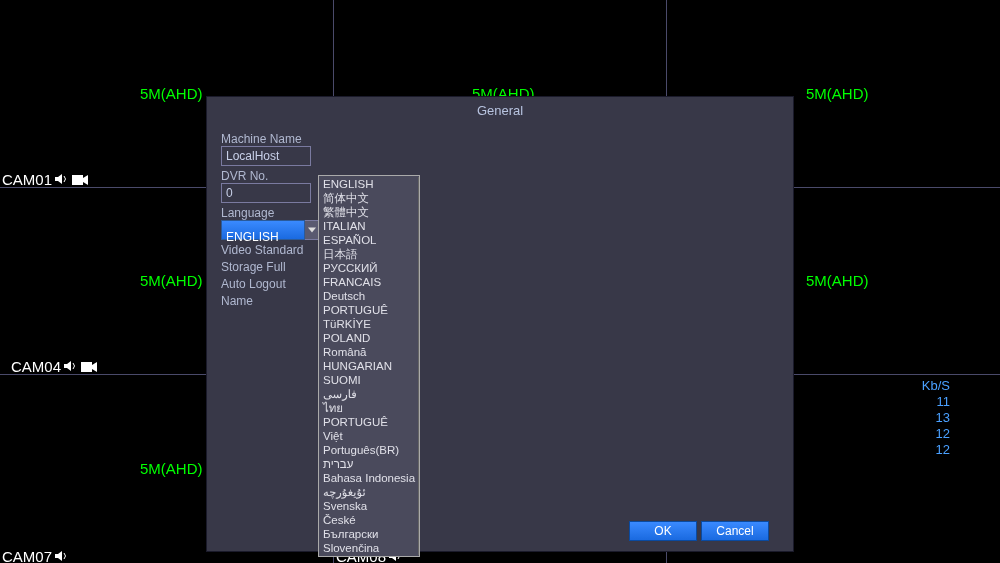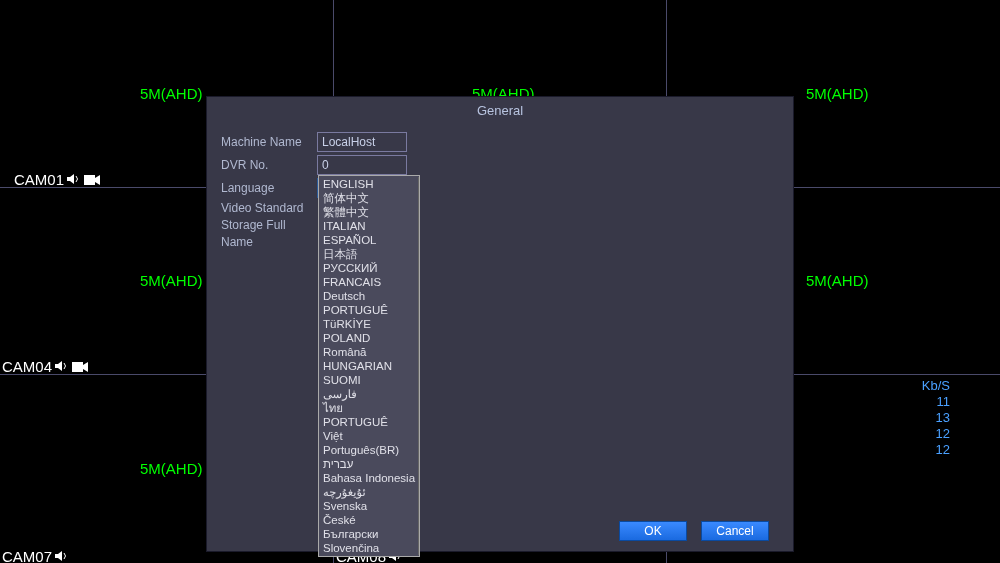--- a/index.html
+++ b/index.html
@@ -8,38 +8,38 @@
 
   
   .abs { position:absolute; color:#00ff00; font-size:15px; }
   .abs.cam { color:#fff; display:flex; align-items:center; gap:3px;}
   .abs.kb { color:#4aa0ff; font-size:13px; text-align:right; line-height:16px; }
 
   
   .dialog { position:absolute; left:206px; top:96px; width:588px; height:456px; background:#383848; border:1px solid #1a1a2a; z-index:10; }
   .dialog-title { text-align:center; color:#b8c4e0; font-size:13px; padding:6px 0; }
   .form { padding: 8px 14px; color:#b0b8d0; font-size:12px; }
-  .row { display:flex; align-items:center; margin-bottom:3px; }
+  .row { display:flex; align-items:flex-start; margin-bottom:3px;flex-direction:column; }
   .row label { width: 96px; flex-shrink:0; }
   .field { border:1px solid #7a7aa0; background:#383848; color:#c8d0e8; padding:9px 4px; height:18px; width:90px; font-size:12px; }
   .select { display:flex; align-items:stretch; width:98px; }
   .select .field { flex:1; background:#1a7aff; background:linear-gradient(#3a8aff,#1a6ae0); color:#fff; border:1px solid #2a5a9a;}
   .select .arrow { width:14px; border:1px solid #7a7aa0; border-left:none; background:#5a5a70; display:flex; align-items:center; justify-content:center;}
   .select .arrow svg { width:8px; height:6px;}
 
   
   .dropdown { position:absolute; left:318px; top:175px; width:102px; background:#4a4a5c; border:1px solid #aaa; z-index:30; color:#e0e0e8; font-size:11.5px; line-height:14px; padding:1px 1px; }
   .dropdown-inner { display:flex; }
   .dropdown ul { list-style:none; flex:1;}
   .dropdown li { padding: 0 3px; white-space:nowrap; overflow:hidden; }
   .dropdown .scrollbar { width:10px; background:#3a3a4a; border-left:1px solid #666; position:relative;}
   .dropdown .thumb { position:absolute; left:1px; right:1px; top:2px; height:270px; background:#888; }
 
   
-  .btnrow { position:absolute; bottom:10px; right:24px; display:flex; gap:14px; z-index:20;}
+  .btnrow { position:absolute; bottom:10px; right:24px; display:flex; gap:4px; z-index:20;}
   .btn { min-width:68px; padding:2px 14px; background:linear-gradient(#3a8aff,#1a6ae0); color:#fff; border:1px solid #0a4aa0; font-size:12px; text-align:center; cursor:pointer;}
 
   
   .v1 { position:absolute; left:333px; top:0; bottom:0; width:1px; background:#4a4a6a;}
   .v2 { position:absolute; left:666px; top:0; bottom:0; width:1px; background:#4a4a6a;}
   .h1 { position:absolute; top:187px; left:0; right:0; height:1px; background:#4a4a6a;}
   .h2 { position:absolute; top:374px; left:0; right:0; height:1px; background:#4a4a6a;}
 </style>
 </head>
 <body>
@@ -52,32 +52,32 @@
 <div class="abs" style="left:140px; top:85px;">5M(AHD)</div>
 <div class="abs" style="left:472px; top:85px;">5M(AHD)</div>
 <div class="abs" style="left:806px; top:85px;">5M(AHD)</div>
 
 <div class="abs" style="left:140px; top:272px;">5M(AHD)</div>
 <div class="abs" style="left:806px; top:272px;">5M(AHD)</div>
 
 <div class="abs" style="left:140px; top:460px;">5M(AHD)</div>
 <div class="abs" style="left:472px; top:460px;">5M(AHD)</div>
 
-<div class="abs cam" style="left:14px; top:171px;">
+<div class="abs cam" style="left:2px; top:171px;">
   <span>CAM01</span>
   <span><svg width="14" height="12" viewBox="0 0 14 12">
         <polygon points="0,4 3,4 7,1 7,11 3,8 0,8" fill="#fff"></polygon>
         <path d="M9 3 Q12 6 9 9" stroke="#fff" fill="none" stroke-width="1"></path>
       </svg></span>
   <span><svg width="16" height="10" viewBox="0 0 16 10">
         <rect x="0" y="0" width="11" height="10" fill="#fff"></rect>
         <polygon points="11,3 16,0 16,10 11,7" fill="#fff"></polygon>
       </svg></span>
 </div>
-<div class="abs cam" style="left:2px; top:358px;">
+<div class="abs cam" style="left:11px; top:358px;">
   <span>CAM04</span>
   <span><svg width="14" height="12" viewBox="0 0 14 12">
         <polygon points="0,4 3,4 7,1 7,11 3,8 0,8" fill="#fff"></polygon>
         <path d="M9 3 Q12 6 9 9" stroke="#fff" fill="none" stroke-width="1"></path>
       </svg></span>
   <span><svg width="16" height="10" viewBox="0 0 16 10">
         <rect x="0" y="0" width="11" height="10" fill="#fff"></rect>
         <polygon points="11,3 16,0 16,10 11,7" fill="#fff"></polygon>
       </svg></span>
 </div>
@@ -126,20 +126,23 @@
           </div>
       </div>
     </div>
     <div class="row">
         <label>Video Standard</label>
       </div>
     <div class="row">
         <label>Storage Full</label>
       </div>
     <div class="row">
+        <label>Auto Logout</label>
+      </div>
+    <div class="row">
         <label>Name</label>
       </div>
   </div>
   <div class="btnrow">
     <div class="btn">OK</div>
     <div class="btn">Cancel</div>
   </div>
 </div>
 
 <div class="dropdown">

